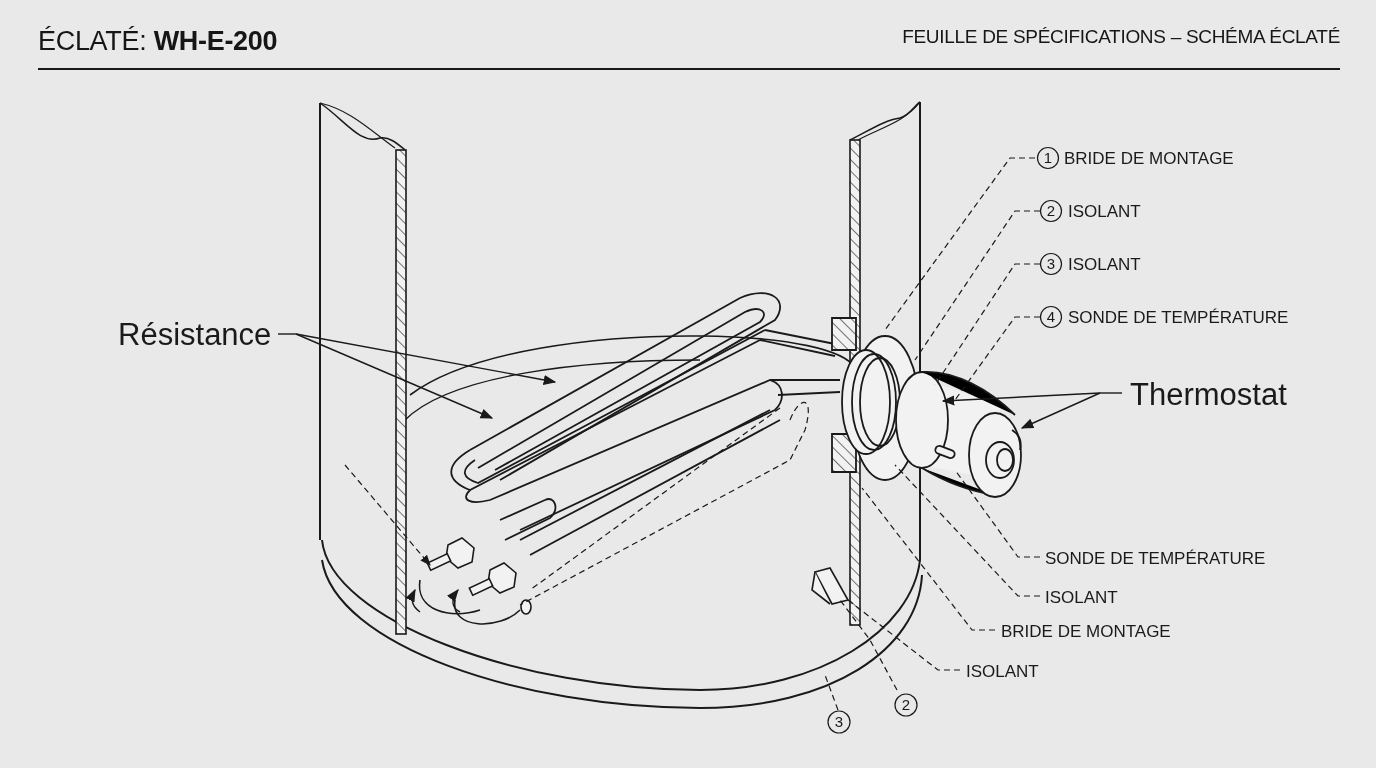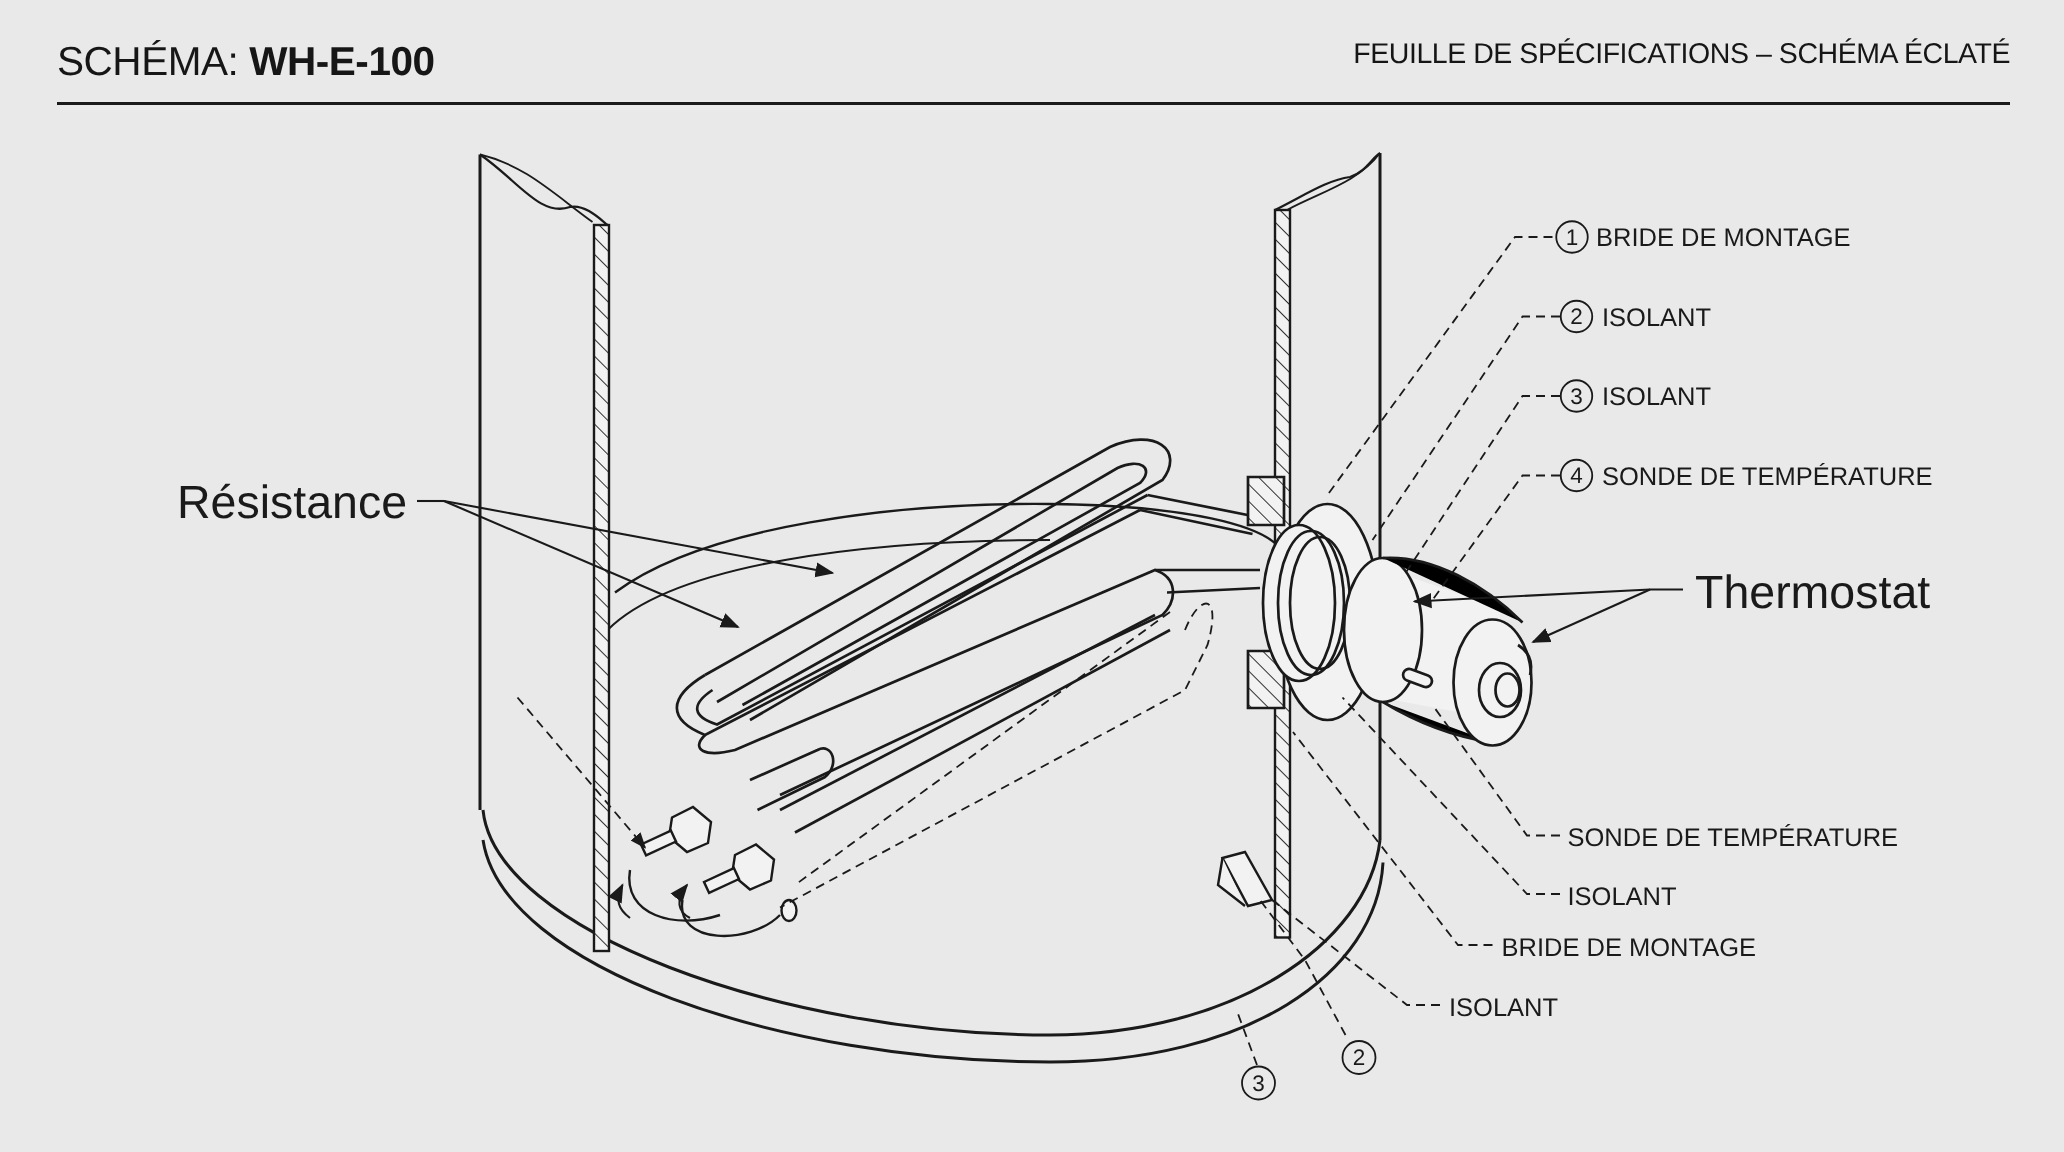--- a/index.html
+++ b/index.html
@@ -52,21 +52,21 @@
       fill: #1a1a1a;
     }
     .lbl-small { font-size: 17px; }
     .lbl-big { font-size: 31px; }
     .lbl-num { font-size: 15px; }
   </style>
 </head>
 <body>
 
 <div class="header">
-  <div class="header-left"><span>SCHÉMA: </span><span class="model-value">WH-E-100</span></div>
+  <div class="header-left"><span>ÉCLATÉ: </span><span class="model-value">WH-E-200</span></div>
   <div class="header-right">FEUILLE DE SPÉCIFICATIONS – SCHÉMA ÉCLATÉ</div>
 </div>
 
 <svg class="drawing" viewBox="0 0 1376 768" xmlns="http://www.w3.org/2000/svg">
   <defs>
     <pattern id="hatch" patternUnits="userSpaceOnUse" width="8" height="8" patternTransform="rotate(-45)">
       <rect width="8" height="8" fill="#f2f2f2"></rect>
       <line x1="0" y1="0" x2="0" y2="8" stroke="#1a1a1a" stroke-width="1.2"></line>
     </pattern>
     <marker id="arrow" viewBox="0 0 10 10" refX="9" refY="5" markerWidth="9" markerHeight="9" orient="auto-start-reverse">

